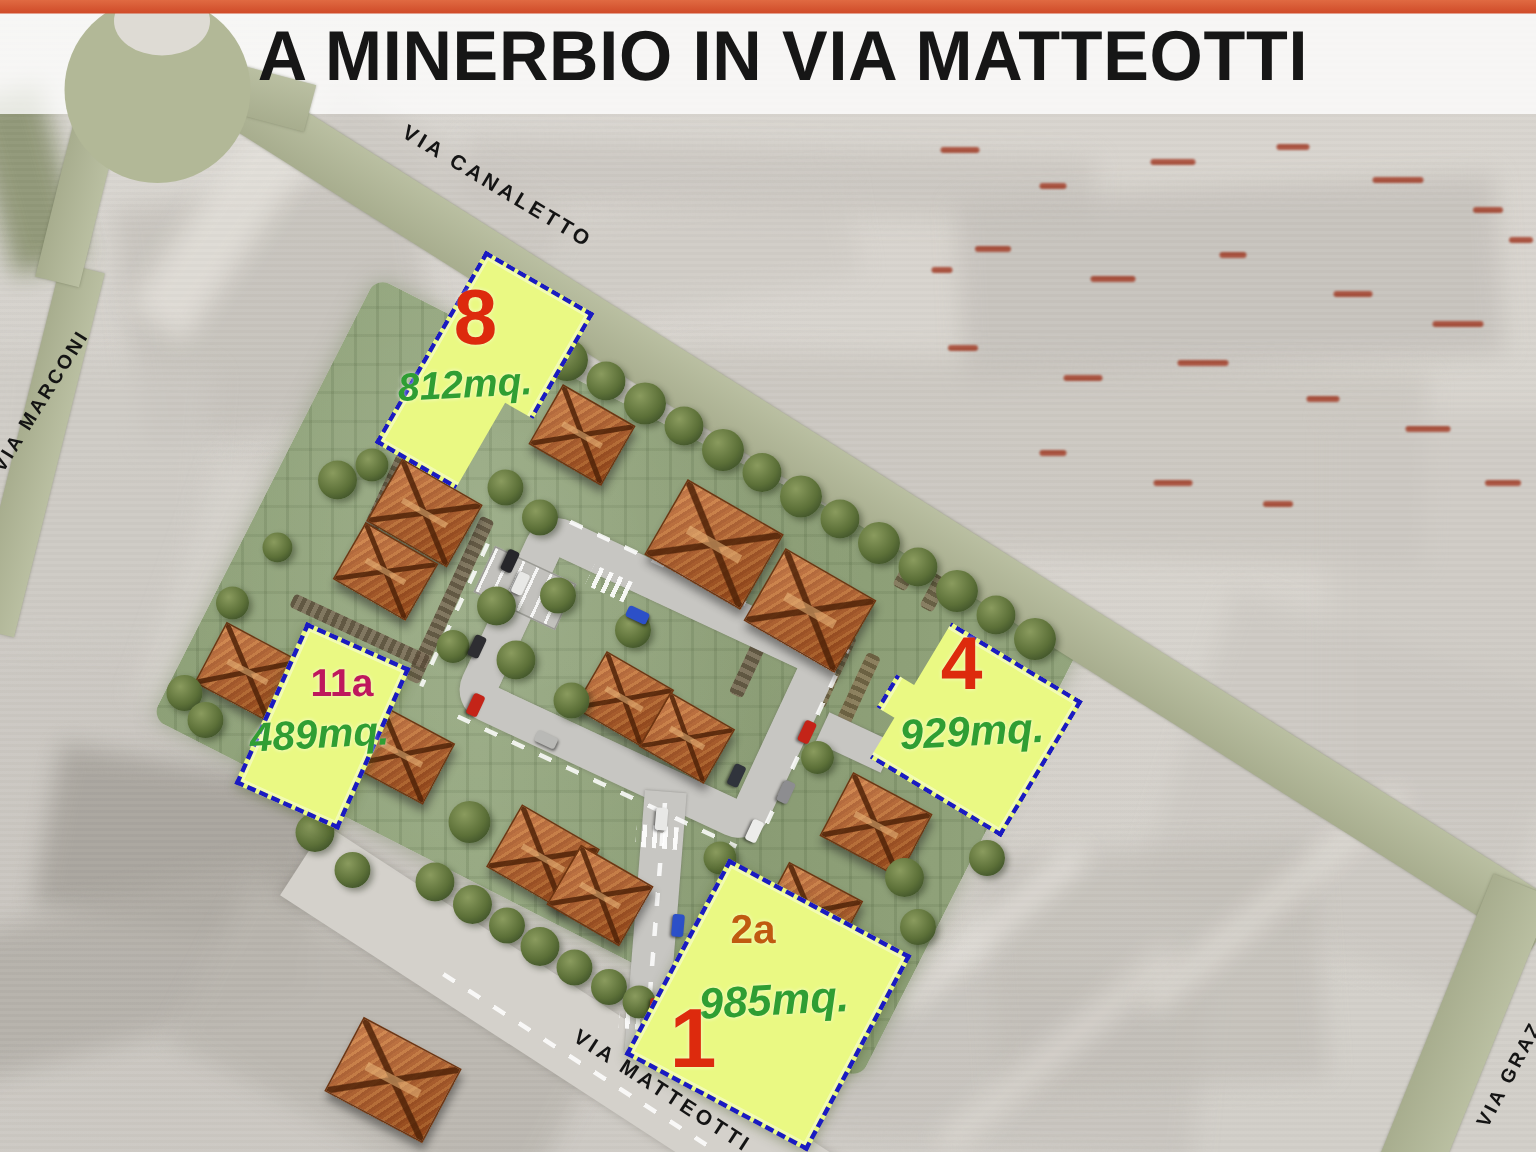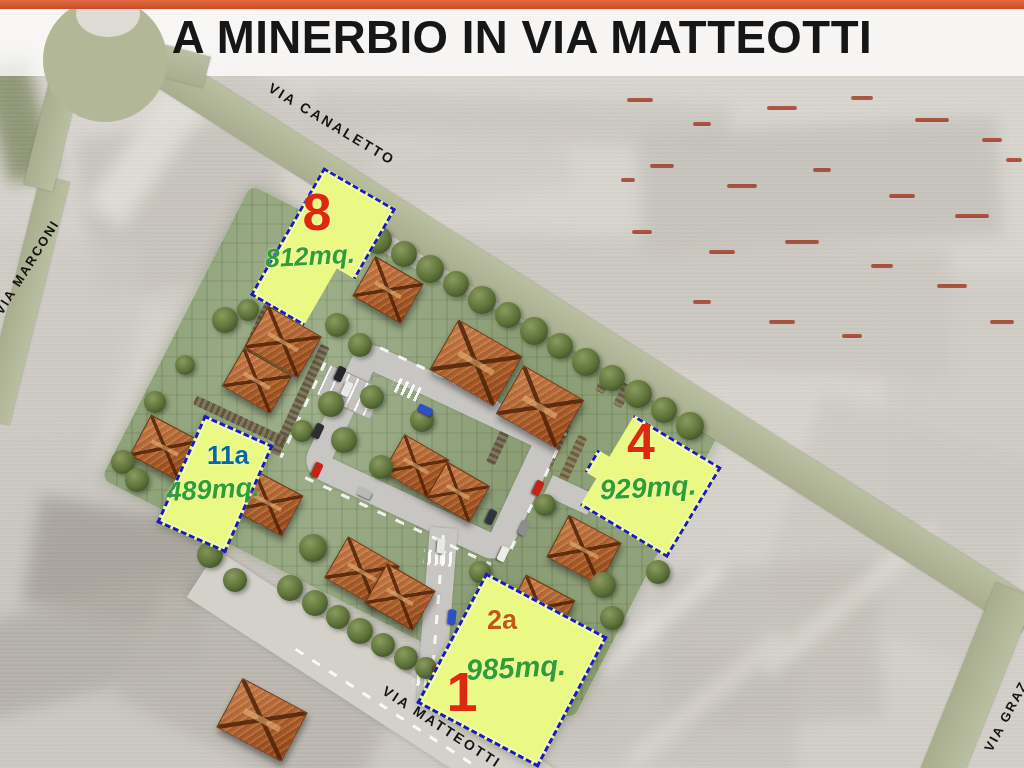--- a/index.html
+++ b/index.html
@@ -214,21 +214,21 @@
       <div class="car" style="left: 524px; top: 528px; transform: translate(-50%, -50%) rotate(115deg); background: rgb(141, 141, 144);"></div>
       <div class="car" style="left: 441px; top: 546px; transform: translate(-50%, -50%) rotate(95deg); background: rgb(232, 232, 230);"></div>
       <div class="car" style="left: 452px; top: 617px; transform: translate(-50%, -50%) rotate(95deg); background: rgb(44, 80, 200);"></div>
       <div class="car" style="left: 437px; top: 673px; transform: translate(-50%, -50%) rotate(95deg); background: rgb(196, 36, 24);"></div>
       <div class="plot" style="left: 323px; top: 252px; width: 84px; height: 148px; transform: translate(-50%, -50%) rotate(30deg); clip-path: polygon(0px 0px, 100% 0px, 100% 55%, 74% 55%, 74% 100%, 0px 100%);"></div>
       <div class="plot" style="left: 215px; top: 484px; width: 76px; height: 118px; transform: translate(-50%, -50%) rotate(24deg);"></div>
       <div class="plot" style="left: 645px; top: 483px; width: 116px; height: 106px; transform: translate(-50%, -50%) rotate(31deg); clip-path: polygon(12% 0px, 100% 0px, 100% 100%, 12% 100%, 12% 70%, 0px 70%, 0px 46%, 12% 46%);"></div>
       <div class="plot" style="left: 512px; top: 670px; width: 138px; height: 148px; transform: translate(-50%, -50%) rotate(28deg);"></div>
       <div class="pnum ctr" style="left: 317px; top: 212px; font-size: 52px; color: rgb(221, 42, 13);">8</div>
       <div class="parea" style="left: 310px; top: 256px; font-size: 26px; transform: translate(-50%, -50%) rotate(-3deg);">812mq.</div>
-      <div class="pnum ctr" style="left: 228px; top: 455px; font-size: 26px; color: #0369a1;">11a</div>
+      <div class="pnum ctr" style="left: 228px; top: 455px; font-size: 26px; color: #be185d;">11a</div>
       <div class="parea" style="left: 213px; top: 490px; font-size: 27px; transform: translate(-50%, -50%) rotate(-3deg);">489mq.</div>
       <div class="pnum ctr" style="left: 641px; top: 442px; font-size: 50px; color: rgb(221, 42, 13);">4</div>
       <div class="parea" style="left: 648px; top: 488px; font-size: 28px; transform: translate(-50%, -50%) rotate(-3deg);">929mq.</div>
       <div class="pnum ctr" style="left: 502px; top: 620px; font-size: 27px; color: rgb(192, 90, 16);">2a</div>
       <div class="parea" style="left: 516px; top: 668px; font-size: 29px; transform: translate(-50%, -50%) rotate(-3deg);">985mq.</div>
       <div class="pnum ctr" style="left: 462px; top: 692px; font-size: 56px; color: rgb(221, 42, 13);">1</div>
     </div>
   <div id="streets">
       <div class="street" style="left: 332px; top: 124px; font-size: 14px; letter-spacing: 2.5px; transform: translate(-50%, -50%) rotate(31deg);">VIA CANALETTO</div>
       <div class="street" style="left: 27px; top: 267px; font-size: 13px; letter-spacing: 2px; transform: translate(-50%, -50%) rotate(-58deg);">VIA MARCONI</div>

